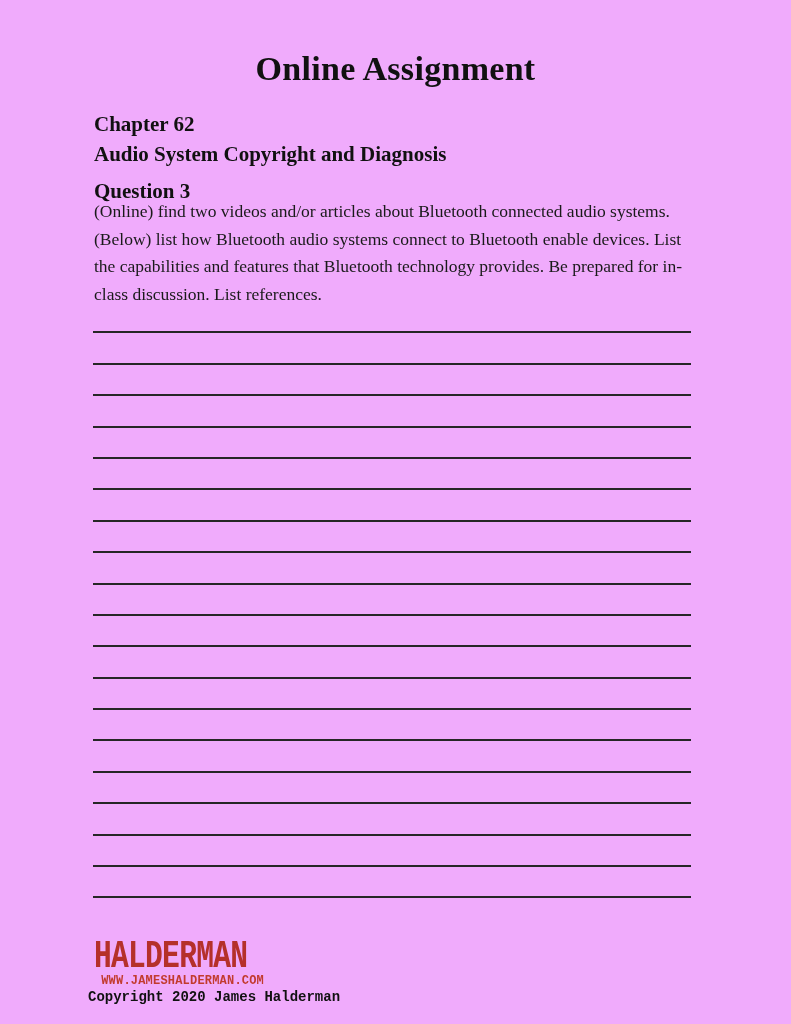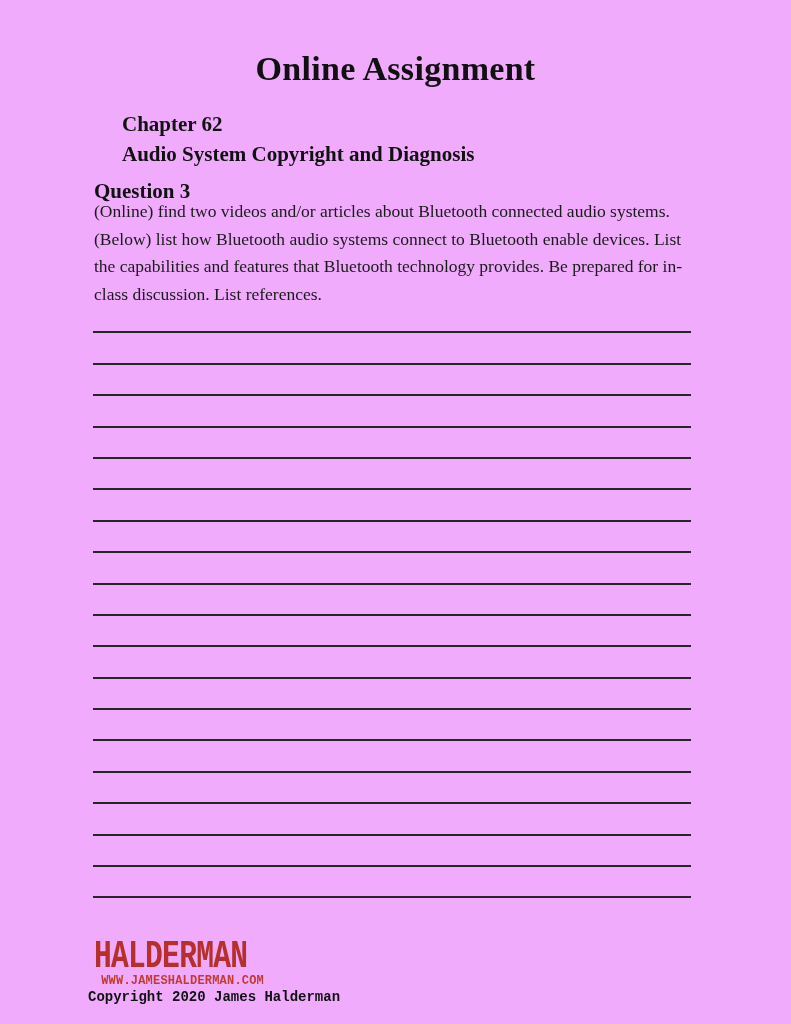--- a/index.html
+++ b/index.html
@@ -28,21 +28,20 @@
     color: #111111;
   }
   .chapter-block {
     position: absolute;
     top: 109px;
     left: 94px;
     font-size: 21px;
     font-weight: bold;
     line-height: 30px;
     color: #111111;
-    margin-left: 28px;
   }
   .question-label {
     position: absolute;
     top: 179px;
     left: 94px;
     font-size: 21px;
     font-weight: bold;
     color: #111111;
   }
   .question-text {

